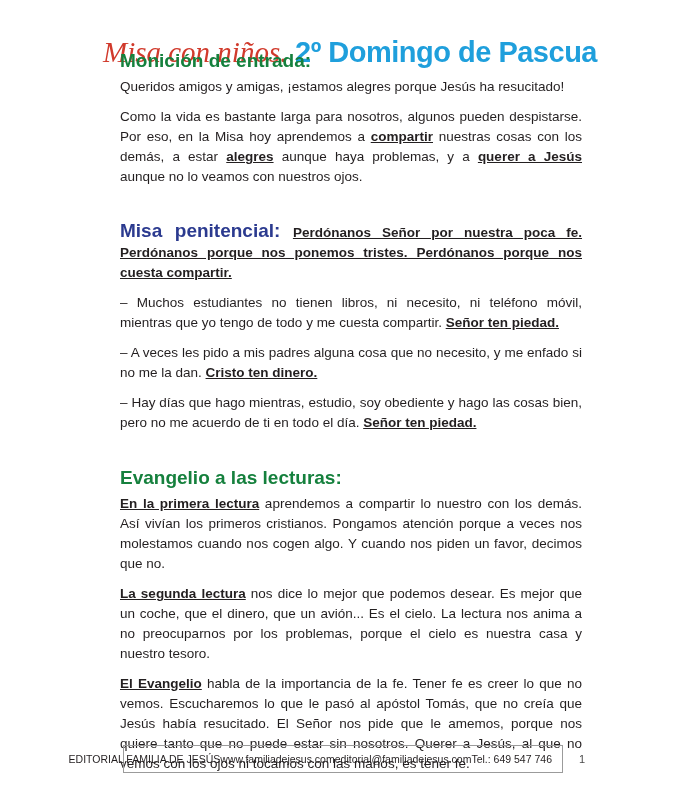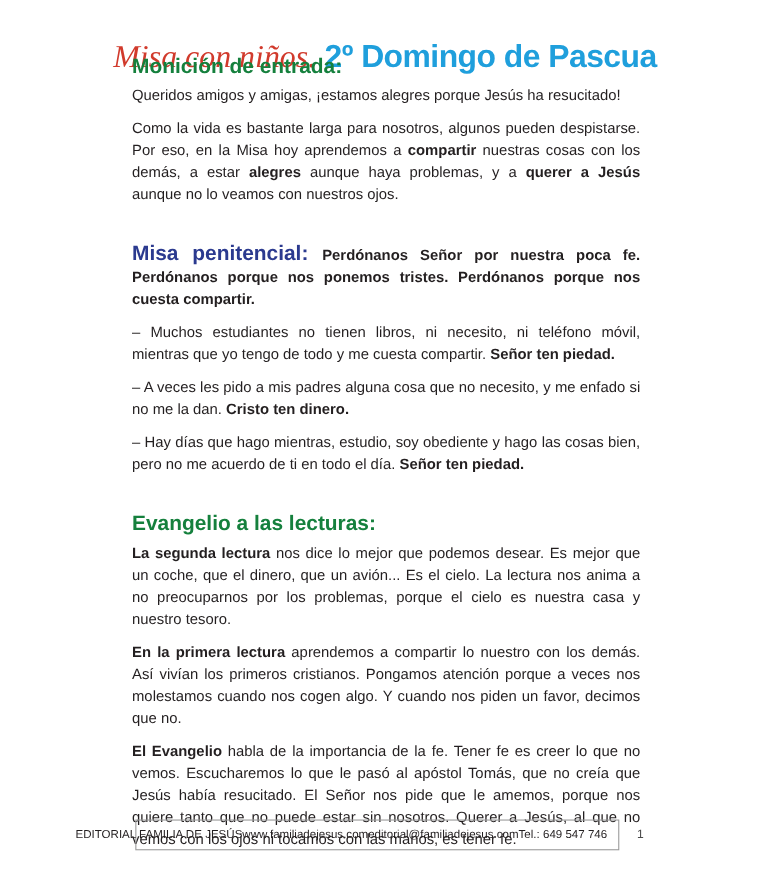--- a/index.html
+++ b/index.html
@@ -47,21 +47,21 @@
   .sec-entrada   { margin-top: 50px; }
   .sec-penitencial { margin-top: 34px; }
   .sec-lecturas  { margin-top: 34px; }
   p.para {
     font-size: 13.5px;
     line-height: 20px;
     margin: 0 0 10px 0;
     text-align: justify;
   }
   p.para:last-child { margin-bottom: 0; }
-  .bold { font-weight: bold; }
+  .bold { font-weight: bold; text-decoration: underline; }
   .h-inline {
     color: #2b3a8f;
     font-weight: bold;
     font-size: 19px;
   }
   p.lead { font-weight: bold; }
   .footer {
     position: absolute;
     left: 123px;
     top: 745px;
@@ -101,22 +101,22 @@
 
     <section class="sec-penitencial">
       <p class="para lead"><span class="h-inline">Misa penitencial: </span><span class="bold">Perdónanos Señor por nuestra poca fe. Perdónanos porque nos ponemos tristes. Perdónanos porque nos cuesta compartir.</span></p>
       <p class="para"><span>– Muchos estudiantes no tienen libros, ni necesito, ni teléfono móvil, mientras que yo tengo de todo y me cuesta compartir. </span><span class="bold">Señor ten piedad.</span></p>
       <p class="para"><span>– A veces les pido a mis padres alguna cosa que no necesito, y me enfado si no me la dan. </span><span class="bold">Cristo ten dinero.</span></p>
       <p class="para"><span>– Hay días que hago mientras, estudio, soy obediente y hago las cosas bien, pero no me acuerdo de ti en todo el día. </span><span class="bold">Señor ten piedad.</span></p>
     </section>
 
     <section class="sec-lecturas">
       <h2 class="sec-heading">Evangelio a las lecturas:</h2>
+      <p class="para"><span class="bold">En la primera lectura</span><span> aprendemos a compartir lo nuestro con los demás. Así vivían los primeros cristianos. Pongamos atención porque a veces nos molestamos cuando nos cogen algo. Y cuando nos piden un favor, decimos que no.</span></p>
       <p class="para"><span class="bold">La segunda lectura</span><span> nos dice lo mejor que podemos desear. Es mejor que un coche, que el dinero, que un avión... Es el cielo. La lectura nos anima a no preocuparnos por los problemas, porque el cielo es nuestra casa y nuestro tesoro.</span></p>
-      <p class="para"><span class="bold">En la primera lectura</span><span> aprendemos a compartir lo nuestro con los demás. Así vivían los primeros cristianos. Pongamos atención porque a veces nos molestamos cuando nos cogen algo. Y cuando nos piden un favor, decimos que no.</span></p>
       <p class="para"><span class="bold">El Evangelio</span><span> habla de la importancia de la fe. Tener fe es creer lo que no vemos. Escucharemos lo que le pasó al apóstol Tomás, que no creía que Jesús había resucitado. El Señor nos pide que le amemos, porque nos quiere tanto que no puede estar sin nosotros. Querer a Jesús, al que no vemos con los ojos ni tocamos con las manos, es tener fe.</span></p>
     </section>
 
   </div>
 
   <div class="footer">
     <div class="footer-box">
       <span>EDITORIAL FAMILIA DE JESÚS</span>
       <span>www.familiadejesus.com</span>
       <span>editorial@familiadejesus.com</span>

